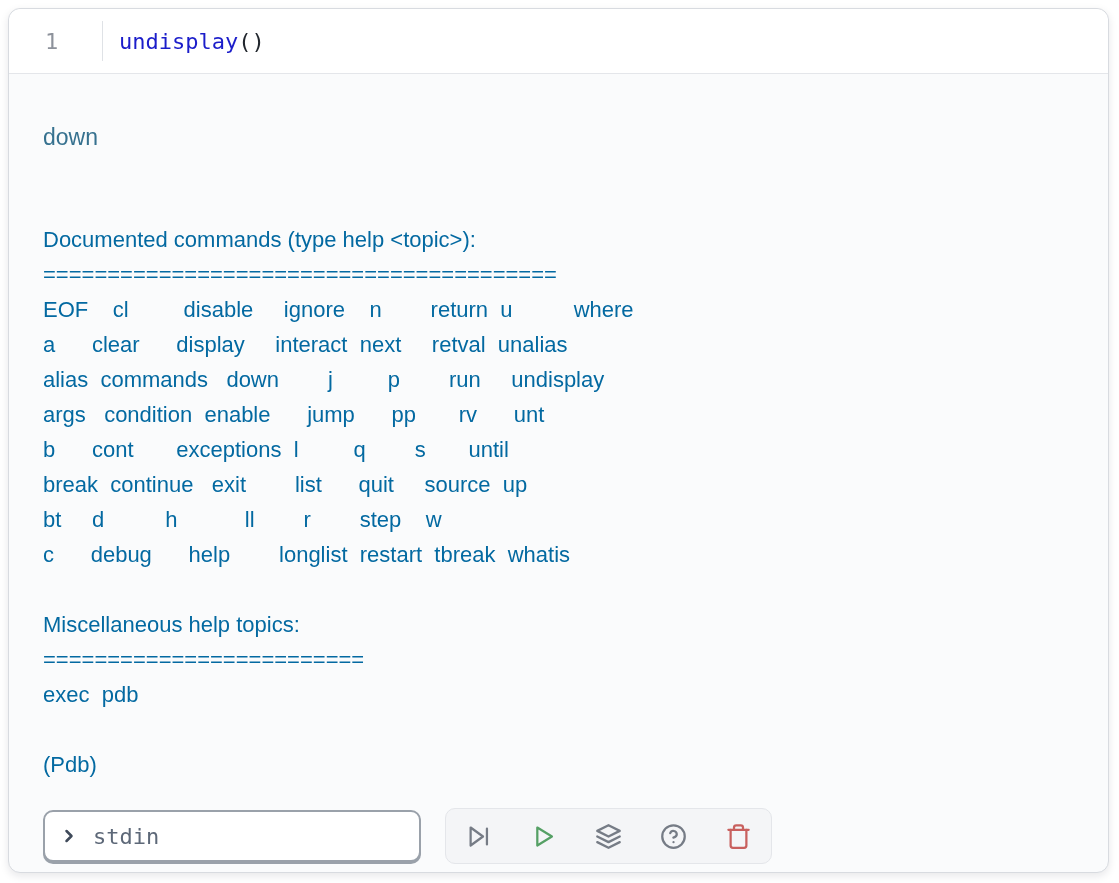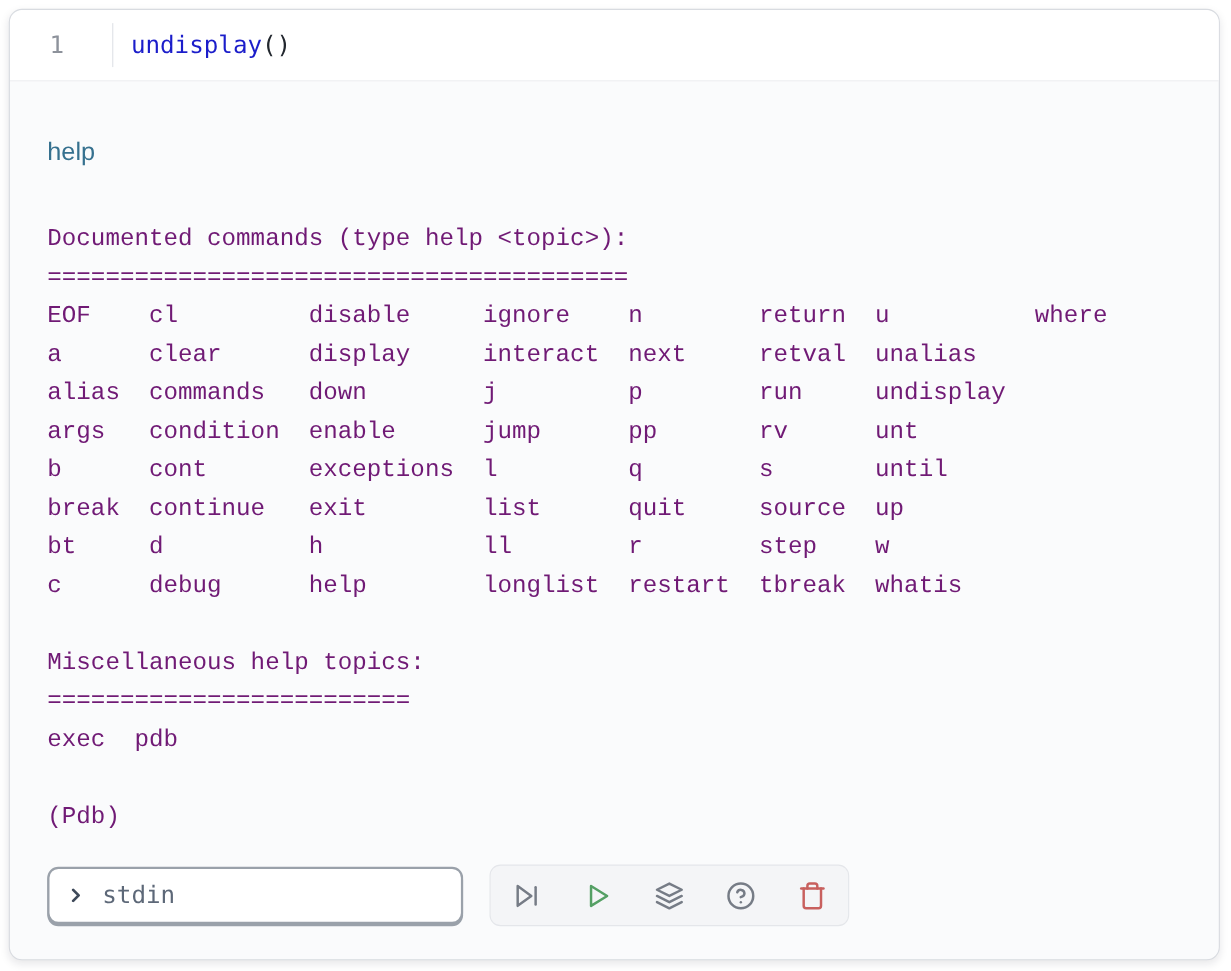--- a/index.html
+++ b/index.html
@@ -30,23 +30,23 @@
   }
   .tok-builtin{color:#1b1dca;}
   .tok-paren{color:#22272e;}
 
   
   .output{padding:46px 34px 0 34px;}
   .echo{
     font-family:"Liberation Sans",sans-serif;font-size:23px;line-height:35px;color:#36718f;
   }
   pre.console{
-    margin:45px 0 0 0;
-    font-family:Liberation Mono, monospace;font-size:22px;line-height:35px;
-    color:#701a75;white-space:pre;
+    margin:67px 0 0 0;
+    font-family:Liberation Sans, sans-serif;font-size:22px;line-height:35px;
+    color:#0369a1;white-space:pre;
   }
 
   
   .io-row{margin-top:26px;display:flex;align-items:center;gap:24px;}
   .stdin-box{
     width:378px;height:52px;background:#ffffff;
     border:2px solid #9aa1aa;border-radius:10px;box-shadow:0 2px 0 #9aa1aa;
     display:flex;align-items:center;gap:12px;padding:0 14px;box-sizing:border-box;
   }
   .stdin-chevron{display:flex;color:#3f4a5a;flex:0 0 auto;}
@@ -75,21 +75,21 @@
 <div class="card">
 
   <div class="editor">
     <div class="gutter">
       <span>1</span>
     </div>
     <div class="code"><span class="tok-builtin">undisplay</span><span class="tok-paren">()</span></div>
   </div>
 
   <div class="output">
-    <div class="echo">help</div>
+    <div class="echo">down</div>
     <pre class="console">Documented commands (type help &lt;topic&gt;):
 ========================================
 EOF    cl         disable     ignore    n        return  u          where
 a      clear      display     interact  next     retval  unalias
 alias  commands   down        j         p        run     undisplay
 args   condition  enable      jump      pp       rv      unt
 b      cont       exceptions  l         q        s       until
 break  continue   exit        list      quit     source  up
 bt     d          h           ll        r        step    w
 c      debug      help        longlist  restart  tbreak  whatis

